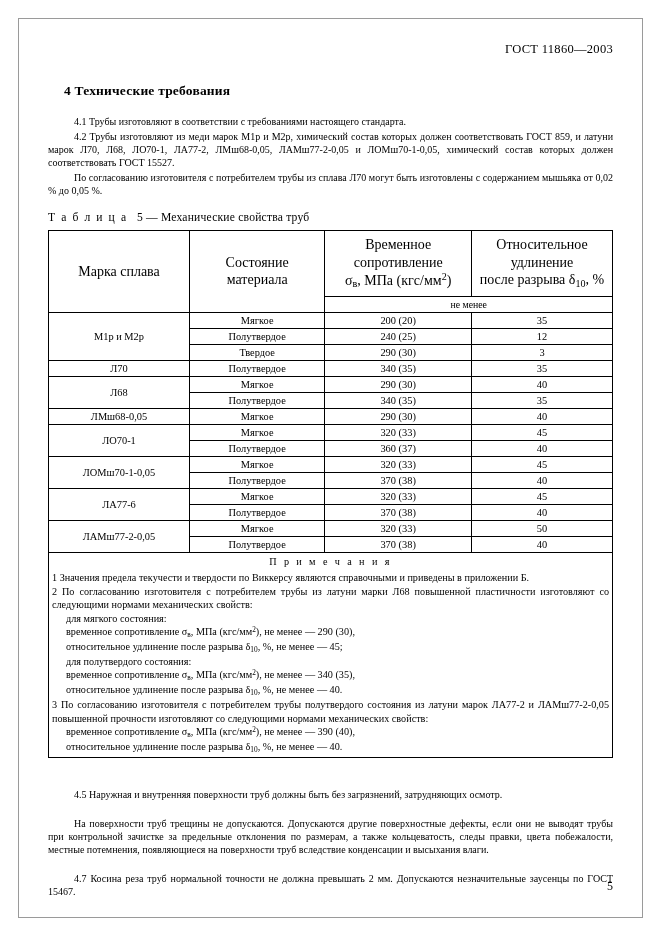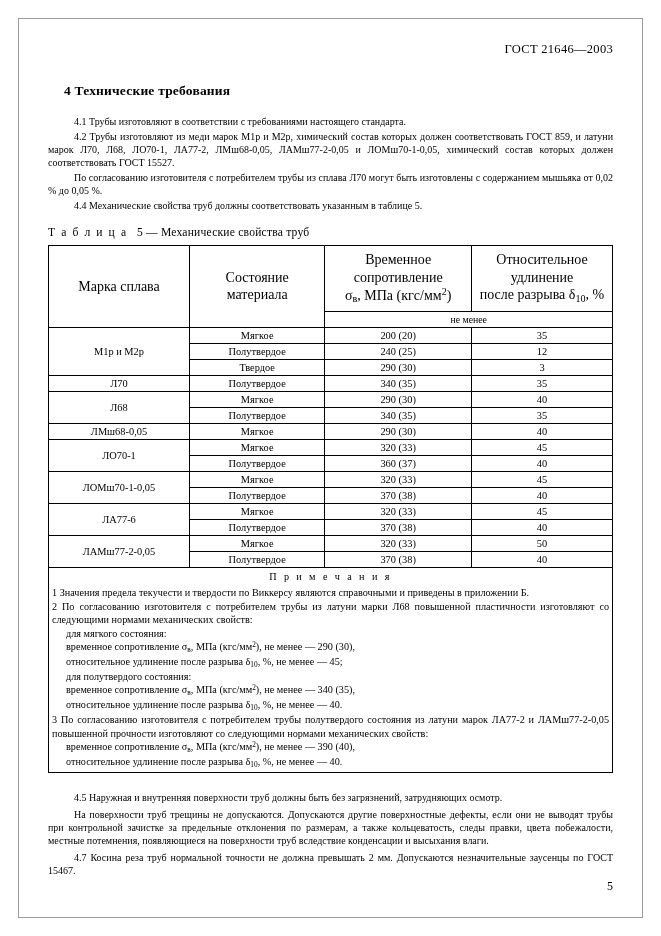--- a/index.html
+++ b/index.html
@@ -91,47 +91,46 @@
     text-align: center;
     letter-spacing: 2.4px;
     margin-bottom: 3px;
     font-size: 10.2px;
   }
   .notes-cell p {
     margin: 0;
     text-align: justify;
   }
   .notes-cell p.ind { text-indent: 14px; }
-  .after-table p.para { margin-top: 4px; }
+  .after-table p.para { margin-top: 16px; }
   .spacer { height: 14px; }
   .page-num {
     position: absolute;
     right: 48px;
     bottom: 42px;
     font-size: 12px;
   }
   sub { font-size: 0.72em; vertical-align: -0.28em; }
   sup { font-size: 0.72em; vertical-align: 0.45em; }
 </style>
 </head>
 <body>
 
 <div class="page">
   <div class="frame"></div>
 
   <div class="content">
 
-    <div class="gost-header">ГОСТ 21646—2003</div>
+    <div class="gost-header">ГОСТ 11860—2003</div>
 
     <h2 class="section-title">4  Технические требования</h2>
 
     <p class="para">4.1  Трубы изготовляют в соответствии с требованиями настоящего стандарта.</p>
     <p class="para">4.2  Трубы изготовляют из меди марок М1р и М2р, химический состав которых должен соответствовать ГОСТ 859, и латуни марок Л70, Л68, ЛО70-1, ЛА77-2, ЛМш68-0,05, ЛАМш77-2-0,05 и ЛОМш70-1-0,05, химический состав которых должен соответствовать ГОСТ 15527.</p>
     <p class="para">По согласованию изготовителя с потребителем трубы из сплава Л70 могут быть изготовлены с содержанием мышьяка от 0,02 % до 0,05 %.</p>
-    <p class="para">4.4  Механические свойства труб должны соответствовать указанным в таблице 5.</p>
 
     <div class="table-caption">
       <span class="sp">Т а б л и ц а</span>
       &nbsp;&nbsp;<span>5</span>
       <span>— Механические свойства труб</span>
     </div>
 
     <table class="main">
       <colgroup>
         <col style="width:25%">

